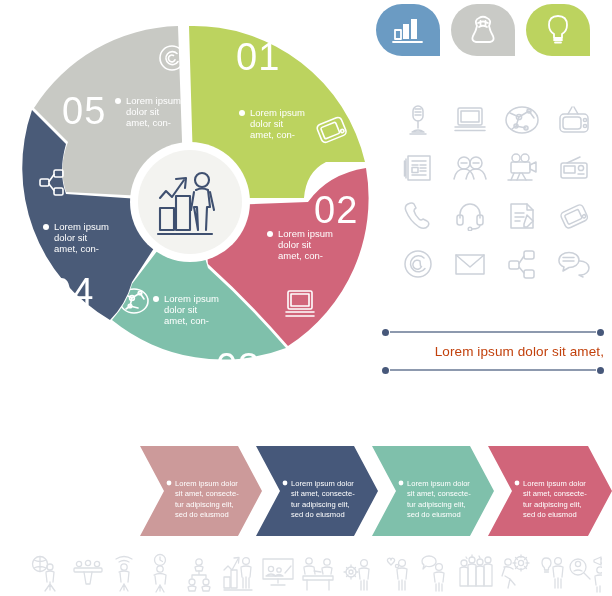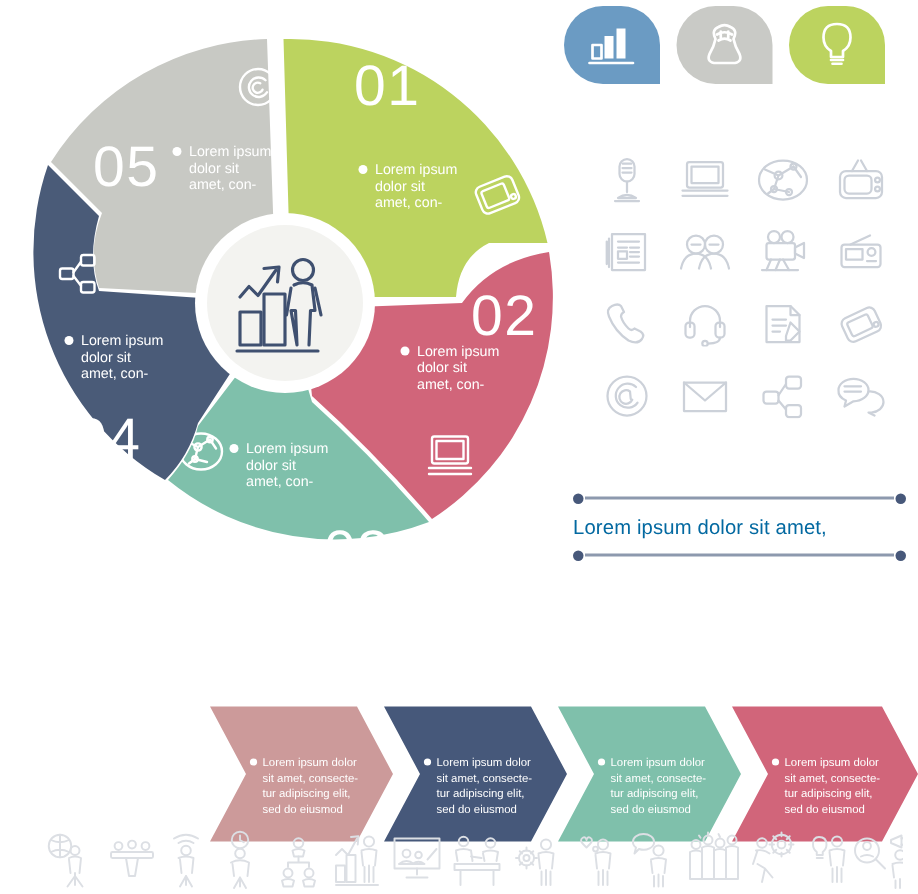--- a/index.html
+++ b/index.html
@@ -64,31 +64,31 @@
   #text-block {
     position:absolute; left:382px; top:328px;
     width:222px;
   }
   .tb-rule {
     position:relative; height:8px; margin:0; display:flex; align-items:center;
   }
   .tb-line { flex:1; height:2px; background:#8d99ae; margin:0 1px; }
   .tb-dot { width:7px; height:7px; border-radius:50%; background:#47587a; flex:0 0 auto; }
   #tb-caption {
-    text-align:left;
+    text-align:right;
     font-size:13.5px;
-    color:#0369a1;
+    color:#c2410c;
     padding:8px 0 7px 0;
     white-space:nowrap;
     letter-spacing:0.1px;
   }
 
   
   #banners {
-    position:absolute; left:140px; top:469px;
+    position:absolute; left:140px; top:444px;
     width:472px; height:94px;
   }
   .banner-txt {
     font-family:"Liberation Sans", sans-serif;
     font-size:7.6px;
     fill:#ffffff;
   }
 
   
   #picto-strip {

